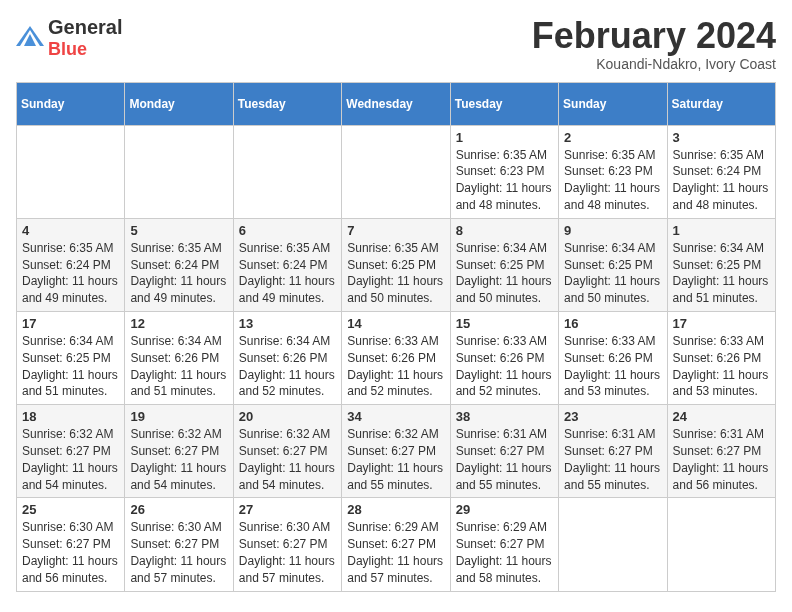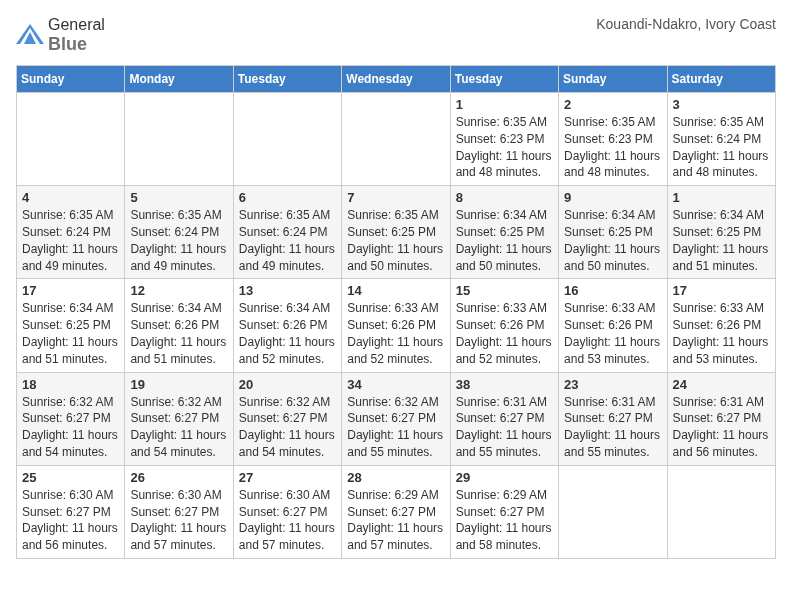--- a/index.html
+++ b/index.html
@@ -15,28 +15,28 @@
       justify-content: space-between;
       align-items: flex-start;
       margin-bottom: 10px;
     }
     .logo {
       display: flex;
       align-items: center;
       gap: 4px;
     }
     .logo-text-general {
-      font-size: 16px;
-      font-weight: normal;
+      font-size: 20px;
+      font-weight: bold;
       color: #333;
     }
     .logo-text-blue {
       font-size: 18px;
       font-weight: bold;
-      color: #737373;
+      color: #ef4444;
     }
     .logo-icon {
       width: 28px;
       height: 20px;
       position: relative;
       top: -2px;
     }
     .title-area {
       text-align: right;
     }
@@ -53,21 +53,21 @@
     table {
       width: 100%;
       border-collapse: collapse;
       table-layout: fixed;
     }
     thead th {
       background-color: #3d7ec7;
       color: #fff;
       font-size: 12px;
       font-weight: bold;
-      padding: 6px 4px;
+      padding: 14px 4px;
       text-align: left;
       border: 1px solid #ccc;
     }
     tbody td {
       vertical-align: top;
       border: 1px solid #ccc;
       padding: 4px 5px;
       font-size: 10px;
       color: #333;
       height: 85px;
@@ -103,20 +103,21 @@
         <polygon points="14,4 24,20 4,20" fill="#fff"></polygon>
         <polygon points="14,8 20,20 8,20" fill="#4a90d9"></polygon>
       </svg>
     </div>
     <div>
       <span class="logo-text-general">General</span><br>
       <span class="logo-text-blue">Blue</span>
     </div>
   </div>
   <div class="title-area">
+    <div class="month-title">February 2024</div>
     <div class="location-subtitle">Kouandi-Ndakro, Ivory Coast</div>
   </div>
 </div>
 
 <table>
   <thead>
     <tr id="header-row">
         <th>Sunday</th>
         <th>Monday</th>
         <th>Tuesday</th>

